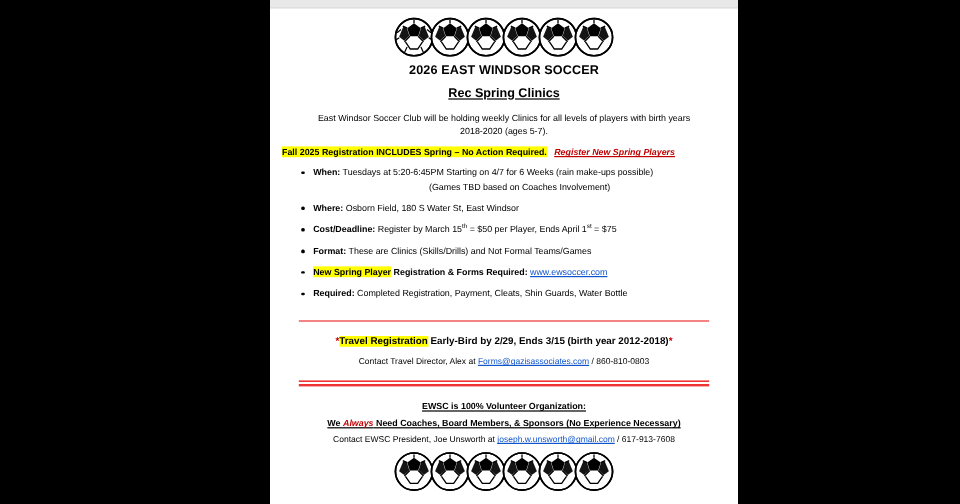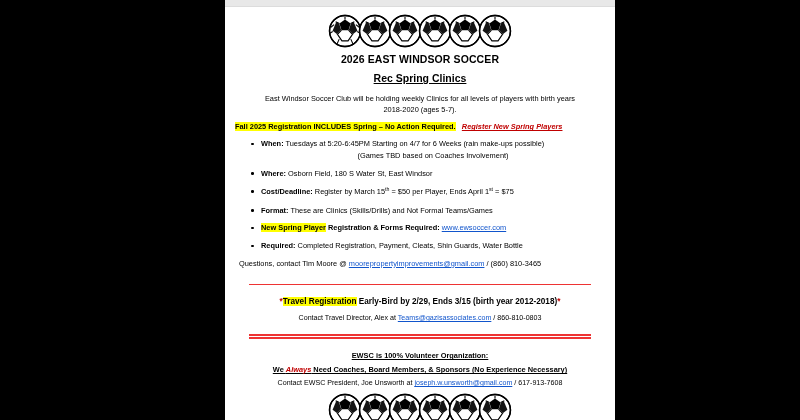--- a/index.html
+++ b/index.html
@@ -183,31 +183,28 @@
           <span class="b">Format</span><span class="b">:</span><span>  These are Clinics (Skills/Drills) and Not Formal Teams/Games</span>
         </li>
         <li>
           <span class="b hl">New Spring Player</span><span class="b"> Registration &amp; Forms Required</span><span class="b">: </span><a class="link" href="#">www.ewsoccer.com</a>
         </li>
         <li>
           <span class="b">Required</span><span class="b">:</span><span> Completed Registration, Payment, Cleats, Shin Guards, Water Bottle</span>
         </li>
       </ul>
 
-      <div class="questions">
-        <span>Questions, contact Tim Moore @ </span><a class="link" href="#">moorepropertyimprovements@gmail.com</a><span> / (860) 810-3465</span>
-      </div>
 
       <hr class="rule">
 
       <div class="travel">
         <span class="star">*</span><span class="hl">Travel Registration</span><span> Early-Bird by 2/29, Ends 3/15 (birth year 2012-2018)</span><span class="star">*</span>
       </div>
       <div class="travelcontact">
-        <span>Contact Travel Director, Alex at </span><a class="link" href="#">Teams@gazisassociates.com</a><span> / 860-810-0803</span>
+        <span>Contact Travel Director, Alex at </span><a class="link" href="#">Forms@gazisassociates.com</a><span> / 860-810-0803</span>
       </div>
 
       <hr class="rule double">
 
       <div class="vol1">EWSC is 100% Volunteer Organization:</div>
       <div class="vol2">
         <span>We </span><span class="always">Always</span><span> Need Coaches, Board Members, &amp; Sponsors (No Experience Necessary)</span>
       </div>
       <div class="volcontact">
         <span>Contact EWSC President, Joe Unsworth at </span><a class="link" href="#">joseph.w.unsworth@gmail.com</a><span> / 617-913-7608</span>

